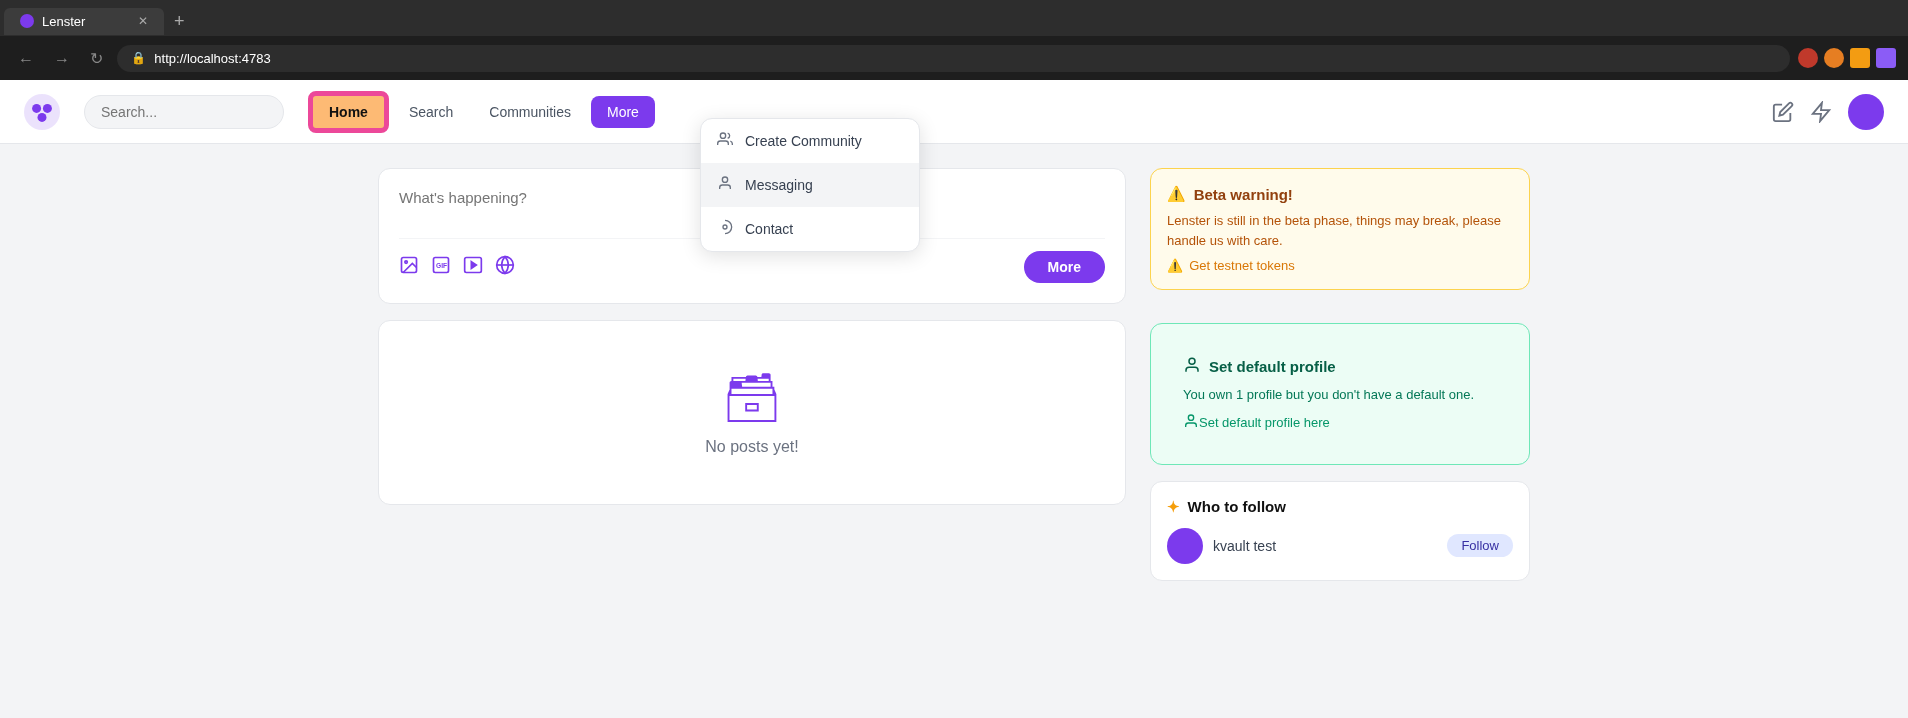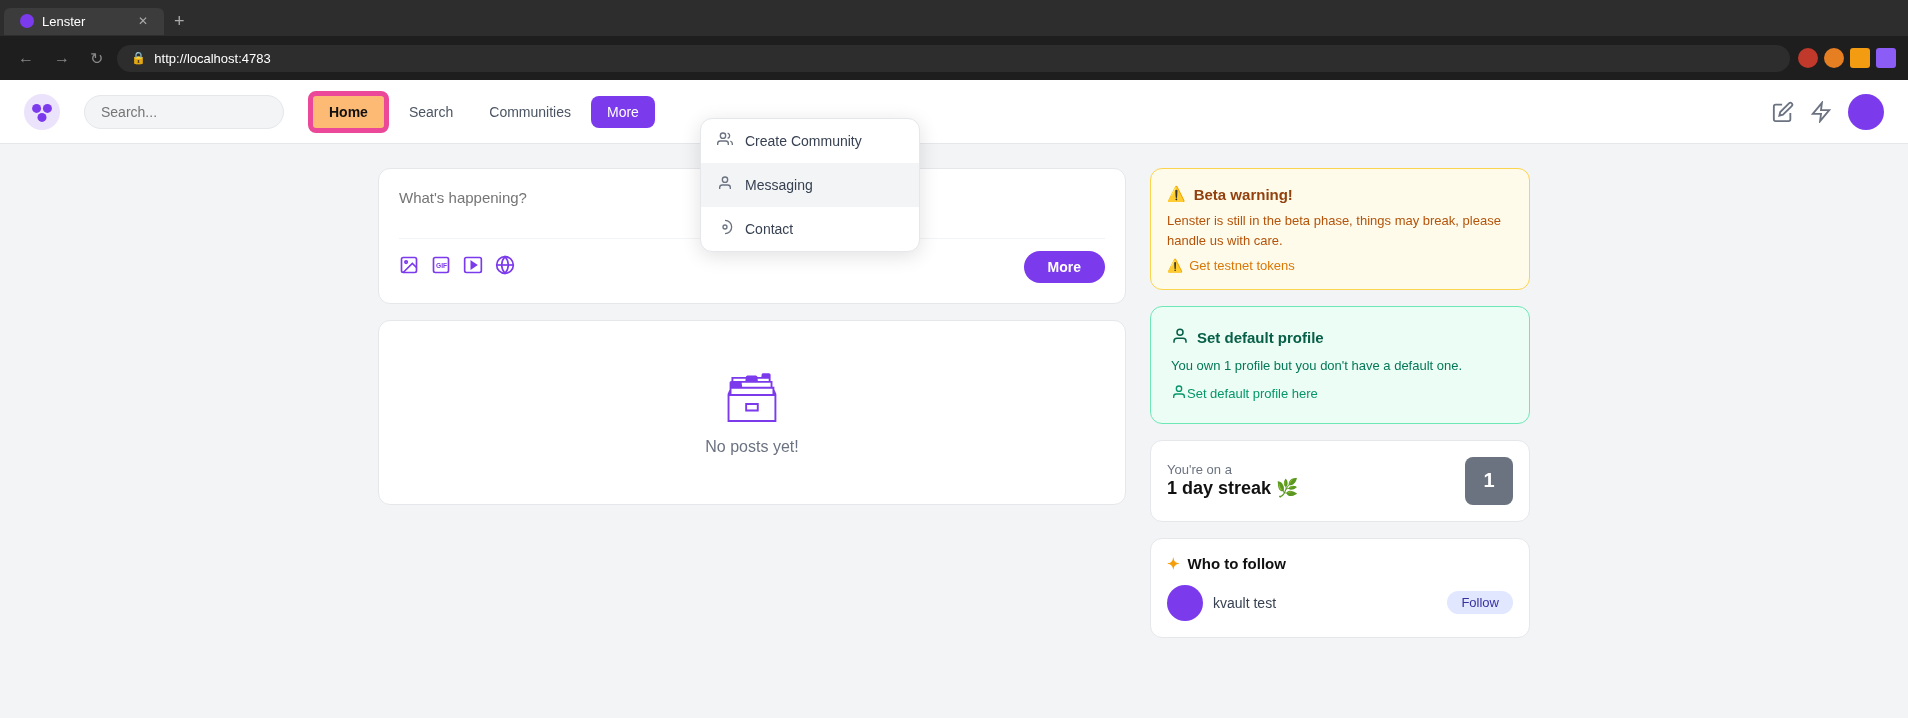--- a/index.html
+++ b/index.html
@@ -64,21 +64,21 @@
     
     .sidebar { display: flex; flex-direction: column; gap: 16px; }
 
     
     .beta-warning { background: #fffbeb; border: 1px solid #fcd34d; border-radius: 12px; padding: 16px; }
     .beta-title { display: flex; align-items: center; gap: 8px; font-weight: 700; color: #92400e; font-size: 15px; margin-bottom: 8px; }
     .beta-text { color: #b45309; font-size: 13px; line-height: 1.5; margin-bottom: 8px; }
     .beta-link { color: #d97706; font-size: 13px; display: flex; align-items: center; gap: 6px; cursor: pointer; }
 
     
-    .default-profile { background: #ecfdf5; border: 1px solid #6ee7b7; border-radius: 12px; padding: 20px; }
+    .default-profile { background: #ecfdf5; border: 1px solid #6ee7b7; border-radius: 12px; padding: 32px; margin-top: 17px; }
     .dp-title { display: flex; align-items: center; gap: 8px; font-weight: 700; color: #065f46; font-size: 15px; margin-bottom: 8px; }
     .dp-text { color: #047857; font-size: 13px; line-height: 1.5; margin-bottom: 8px; }
     .dp-link { color: #059669; font-size: 13px; display: flex; align-items: center; cursor: pointer; }
 
     
     .streak-card { background: #fff; border: 1px solid #e5e7eb; border-radius: 12px; padding: 16px; display: flex; align-items: center; justify-content: space-between; }
     .streak-info { display: flex; flex-direction: column; }
     .streak-label { color: #6b7280; font-size: 13px; }
     .streak-value { font-size: 18px; font-weight: 700; color: #111; display: flex; align-items: center; gap: 6px; }
     .streak-badge { background: #6b7280; color: #fff; border-radius: 8px; width: 48px; height: 48px; display: flex; align-items: center; justify-content: center; font-size: 20px; font-weight: 700; }
@@ -262,27 +262,20 @@
           <span>
             <svg width="16" height="16" viewBox="0 0 24 24" fill="none" stroke="#059669" stroke-width="2">
               <path d="M20 21v-2a4 4 0 0 0-4-4H8a4 4 0 0 0-4 4v2"></path>
               <circle cx="12" cy="7" r="4"></circle>
             </svg>
           </span>
           <span>Set default profile here</span>
         </a>
       </div>
 
-      <div class="streak-card">
-        <div class="streak-info">
-          <span class="streak-label">You're on a</span>
-          <span class="streak-value">1 day streak 🌿</span>
-        </div>
-        <div class="streak-badge">1</div>
-      </div>
 
       <div class="who-follow">
         <div class="who-follow-title">
           <span style="color:#f59e0b;">✦</span>
           <span>Who to follow</span>
         </div>
         <div class="follow-item">
           <div class="follow-avatar"></div>
           <span class="follow-name">kvault test</span>
           <button class="follow-btn">Follow</button>

